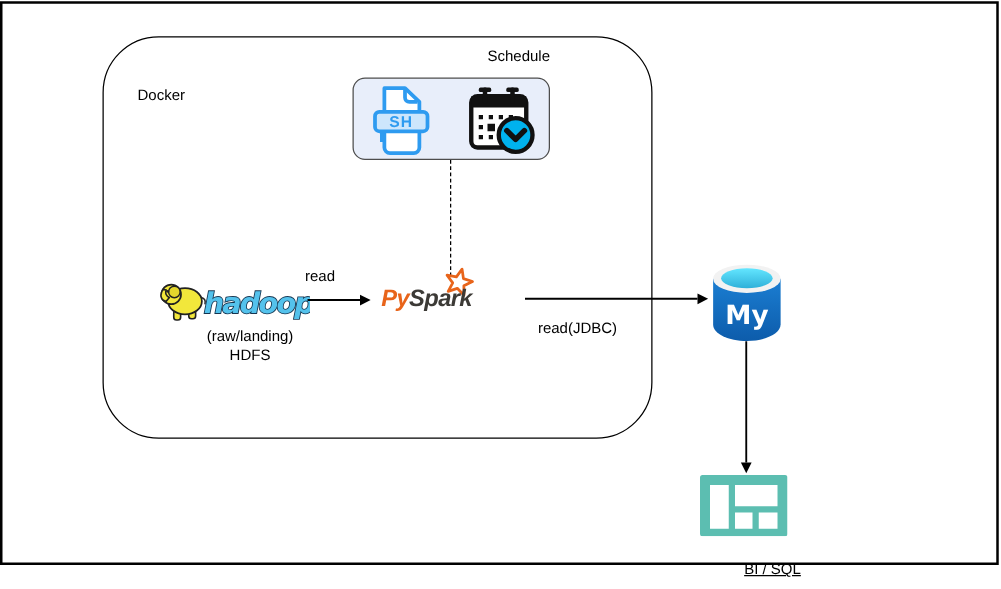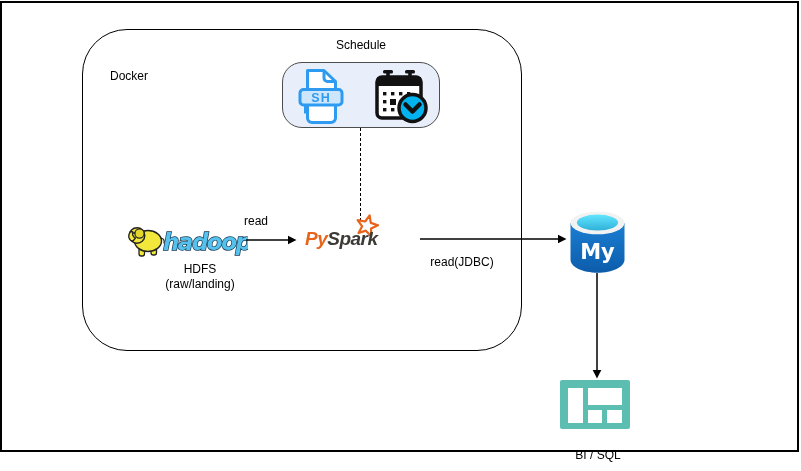--- a/index.html
+++ b/index.html
@@ -9,40 +9,40 @@
   }
   .frame{
     position:absolute;left:0;top:1px;width:799px;height:451px;
     border:2px solid #000;box-sizing:border-box;background:transparent;
   }
   .docker-box{
     position:absolute;left:82px;top:29px;width:440px;height:322px;
     border:1.5px solid #000;border-radius:45px;box-sizing:border-box;background:#fff;
   }
   .docker-label{position:absolute;left:110px;top:69px;font-weight:normal;}
-  .schedule-label{position:absolute;left:282px;top:38px;width:158px;text-align:center;}
+  .schedule-label{position:absolute;left:282px;top:38px;width:158px;text-align:right;}
   .schedule-box{
     position:absolute;left:282px;top:62px;width:158px;height:66px;
-    background:#e8eefa;border:1.5px solid #4d4d4d;border-radius:20px;box-sizing:border-box;
+    background:#e8eefa;border:1.5px solid #4d4d4d;border-radius:10px;box-sizing:border-box;
   }
   .sh-icon{position:absolute;left:15px;top:5px;}
   .calendar-icon{position:absolute;left:91px;top:5px;}
   .dashed-connector{
     position:absolute;left:360px;top:128px;height:93px;width:0;
     border-left:1.5px dashed #000;
   }
   .hadoop-logo{position:absolute;left:128px;top:221px;}
   .pyspark-logo{position:absolute;left:304px;top:212px;}
   .edge-layer{position:absolute;left:0;top:0;width:801px;height:471px;pointer-events:none;}
   .read-label{position:absolute;left:244px;top:214px;width:46px;}
   .write-label{position:absolute;left:420px;top:255px;width:84px;text-align:center;}
   .hdfs-label{position:absolute;left:128px;top:262px;width:144px;text-align:center;line-height:15px;}
   .mysql-icon{position:absolute;left:567px;top:208px;}
   .bi-icon{position:absolute;left:560px;top:380px;}
-  .bi-label{position:absolute;left:560px;top:448px;width:76px;text-align:center;}
+  .bi-label{position:absolute;left:580px;top:448px;width:76px;text-align:center;text-decoration:underline;}
 </style>
 </head>
 <body>
 
 <div class="canvas">
 
   <div class="frame"></div>
 
   <div class="docker-box"></div>
   <div class="docker-label">Docker</div>
@@ -91,22 +91,22 @@
       <path d="M33,17 q4,1 3,5" fill="none" stroke="#222" stroke-width="1.2" stroke-linecap="round"></path>
       <circle cx="9" cy="14.5" r="7.8" fill="#f2e73b" stroke="#222" stroke-width="1.4"></circle>
       <path d="M2.5,10.5 c-3,4 -2,9 2.5,9.5 l2.5,-3 c-2.5,-1 -3.5,-3.5 -2.5,-6 z" fill="#f2e73b" stroke="#222" stroke-width="1.3" stroke-linejoin="round"></path>
       <circle cx="11.5" cy="12.5" r="4.6" fill="#e3d62c" stroke="#222" stroke-width="1.2"></circle>
       <circle cx="6.2" cy="12" r="1.1" fill="#222"></circle>
     </g>
     <text x="35" y="29" font-family="'DejaVu Sans',sans-serif" font-style="italic" font-weight="bold" font-size="23" letter-spacing="-1.5" fill="#54c2ec" stroke="#15344f" stroke-width="1.4" paint-order="stroke">hadoop</text>
   </svg>
 
   <div class="hdfs-label">
+    <div>(raw/landing)</div>
     <div>HDFS</div>
-    <div>(raw/landing)</div>
   </div>
 
   <div class="read-label">read</div>
   <div class="write-label">read(JDBC)</div>
 
   <svg class="pyspark-logo" width="82" height="42" viewBox="0 0 82 42">
     <g transform="translate(63,14) rotate(14)">
       <path d="M0,-11 L2.9,-3.9 L10.5,-3.4 L4.6,1.5 L6.5,8.9 L0,4.8 L-6.5,8.9 L-4.6,1.5 L-10.5,-3.4 L-2.9,-3.9 Z" fill="#ffffff" stroke="#e8641a" stroke-width="2.2" stroke-linejoin="round"></path>
     </g>
     <text x="1" y="33" font-family="'Liberation Sans',sans-serif" font-size="19" font-weight="bold" font-style="italic" letter-spacing="-0.5">

